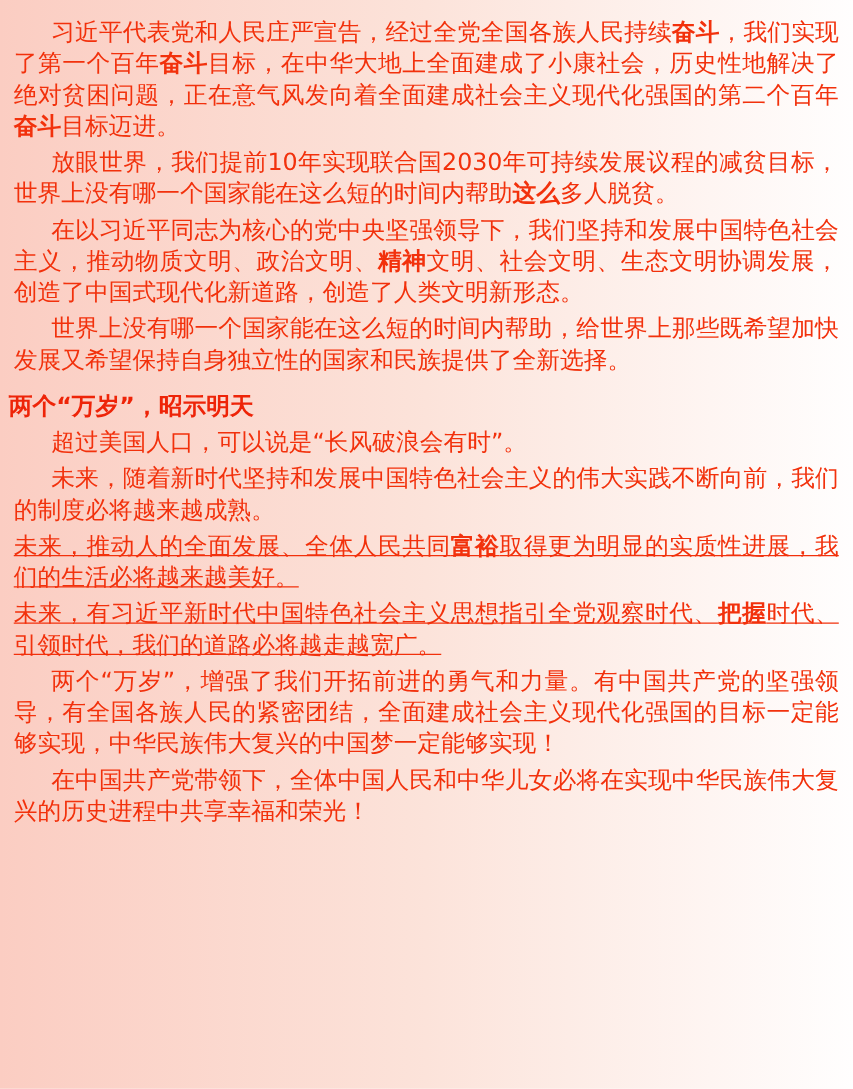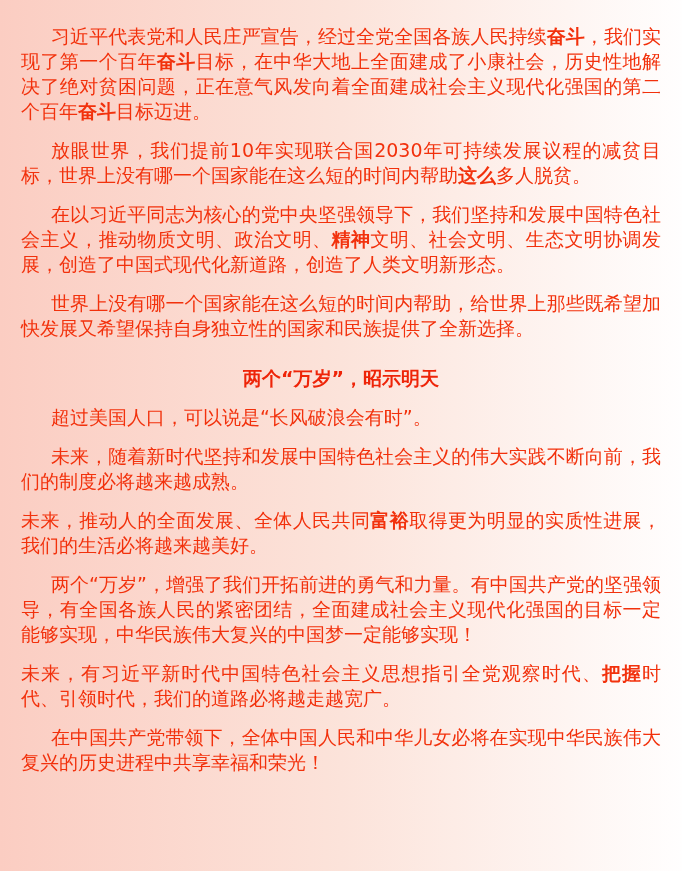--- a/index.html
+++ b/index.html
@@ -20,44 +20,45 @@
   }
   .article{
     padding:10px 7px 0 7px;
     color:var(--body-color);
     font-size:19px;
     line-height:25px;
     text-align:justify;
     text-justify:inter-character;
   }
   .para{
-    margin:14px;
+    margin:4px;
     text-indent:30px;
   }
   .para.no-indent{
     text-indent:0;
+    text-decoration:underline;
   }
   .heading{
-    margin:25px 0 4px 0;
+    margin:12px 0 4px 0;
     font-size:19px;
     line-height:25px;
-    text-align:center;
+    text-align:left;
     font-weight:bold;
     color:var(--heading-color);
   }
   b{font-weight:bold;}
 </style>
 </head>
 <body>
 
 <div class="article">
     <p class="para"><span>习近平代表党和人民庄严宣告，经过全党全国各族人民持续</span><b>奋斗</b><span>，我们实现了第一个百年</span><b>奋斗</b><span>目标，在中华大地上全面建成了小康社会，历史性地解决了绝对贫困问题，正在意气风发向着全面建成社会主义现代化强国的第二个百年</span><b>奋斗</b><span>目标迈进。</span></p>
     <p class="para"><span>放眼世界，我们提前10年实现联合国2030年可持续发展议程的减贫目标，世界上没有哪一个国家能在这么短的时间内帮助</span><b>这么</b><span>多人脱贫。</span></p>
     <p class="para"><span>在以习近平同志为核心的党中央坚强领导下，我们坚持和发展中国特色社会主义，推动物质文明、政治文明、</span><b>精神</b><span>文明、社会文明、生态文明协调发展，创造了中国式现代化新道路，创造了人类文明新形态。</span></p>
     <p class="para"><span>世界上没有哪一个国家能在这么短的时间内帮助，给世界上那些既希望加快发展又希望保持自身独立性的国家和民族提供了全新选择。</span></p>
     <h2 class="heading"><b>两个“万岁”，昭示明天</b></h2>
     <p class="para"><span>超过美国人口，可以说是“长风破浪会有时”。</span></p>
     <p class="para"><span>未来，随着新时代坚持和发展中国特色社会主义的伟大实践不断向前，我们的制度必将越来越成熟。</span></p>
     <p class="para no-indent"><span>未来，推动人的全面发展、全体人民共同</span><b>富裕</b><span>取得更为明显的实质性进展，我们的生活必将越来越美好。</span></p>
+    <p class="para no-indent"><span>未来，有习近平新时代中国特色社会主义思想指引全党观察时代、</span><b>把握</b><span>时代、引领时代，我们的道路必将越走越宽广。</span></p>
     <p class="para"><span>两个“万岁”，增强了我们开拓前进的勇气和力量。有中国共产党的坚强领导，有全国各族人民的紧密团结，全面建成社会主义现代化强国的目标一定能够实现，中华民族伟大复兴的中国梦一定能够实现！</span></p>
-    <p class="para no-indent"><span>未来，有习近平新时代中国特色社会主义思想指引全党观察时代、</span><b>把握</b><span>时代、引领时代，我们的道路必将越走越宽广。</span></p>
     <p class="para"><span>在中国共产党带领下，全体中国人民和中华儿女必将在实现中华民族伟大复兴的历史进程中共享幸福和荣光！</span></p>
   </div>
 
 </body></html>

